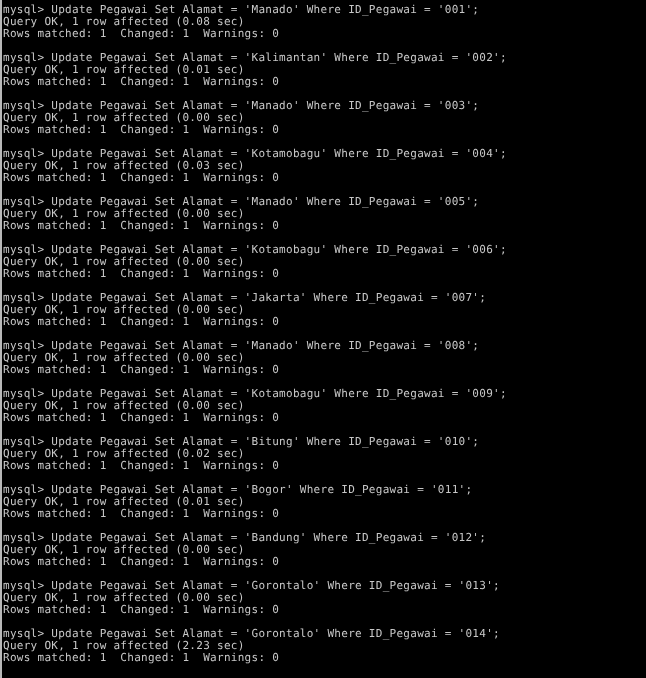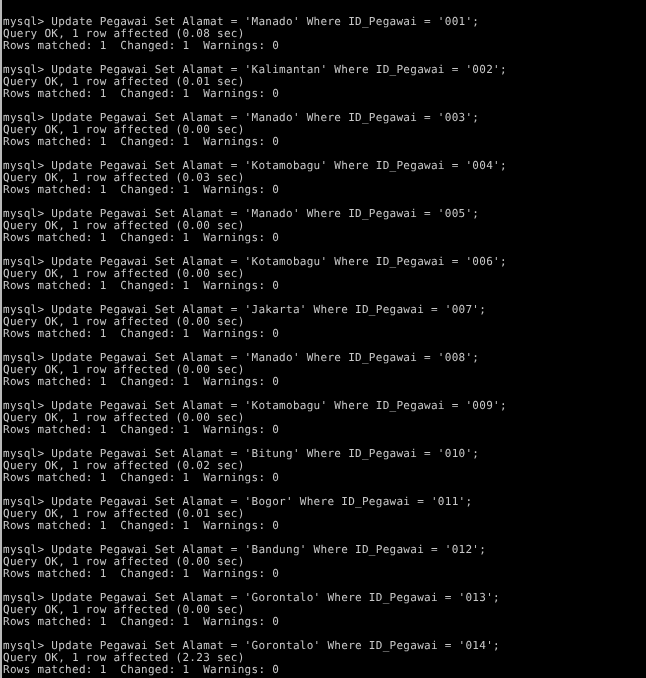--- a/index.html
+++ b/index.html
@@ -20,21 +20,21 @@
     position: absolute;
     left: 0;
     top: 0;
     width: 2px;
     height: 678px;
     background: #b8b8b8;
   }
   #console-output {
     position: absolute;
     left: 3px;
-    top: 16px;
+    top: 4px;
     width: 640px;
     font-family: "DejaVu Sans Mono", "Liberation Mono", monospace;
     font-size: 11px;
     line-height: 12px;
     letter-spacing: 0.28px;
     color: #c8c8c8;
     white-space: pre;
     -webkit-font-smoothing: none;
     font-smooth: never;
     text-rendering: geometricPrecision;

